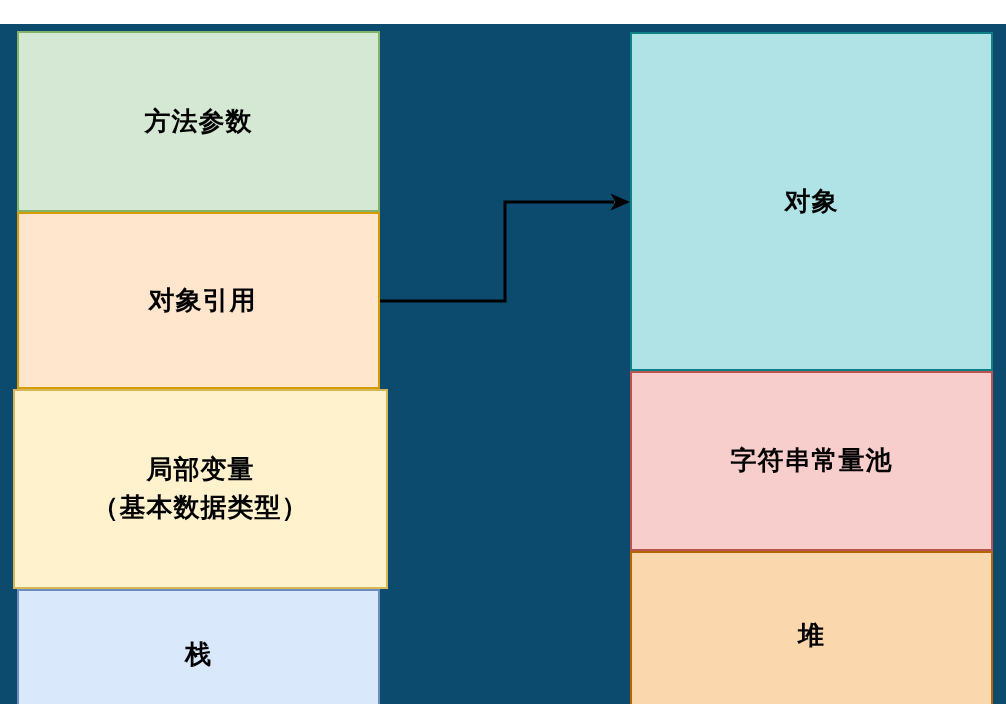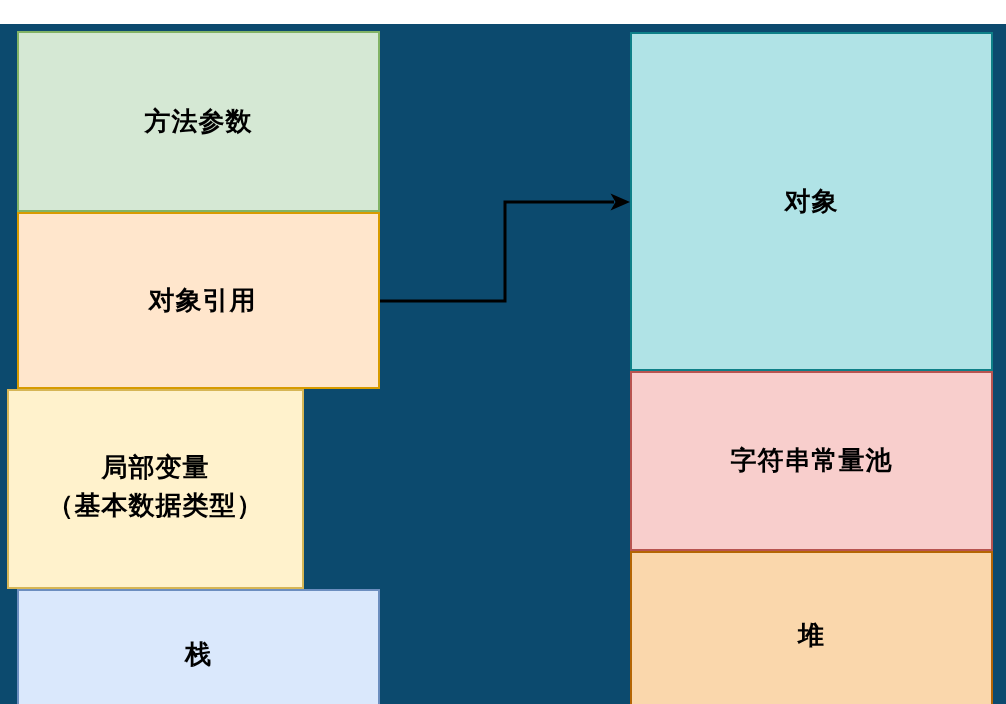--- a/index.html
+++ b/index.html
@@ -29,21 +29,21 @@
     font-size: 26px;
     font-weight: 600;
     color: #000000;
     line-height: 1.45;
     white-space: pre-line;
     letter-spacing: 1px;
   }
   
   .b-method-params      { left: 17px;  top: 7px;   width: 363px; height: 181px; }
   .b-object-reference   { left: 17px;  top: 188px; width: 363px; height: 177px; padding-left: 8px; }
-  .b-local-vars         { left: 7px;  top: 365px; width: 297px; height: 200px; font-family: Liberation Mono, monospace; }
+  .b-local-vars         { left: 13px;  top: 365px; width: 375px; height: 200px; }
   .b-stack              { left: 17px;  top: 565px; width: 363px; height: 131px; }
   
   .b-object             { left: 630px; top: 8px;   width: 363px; height: 339px; }
   .b-string-pool        { left: 630px; top: 347px; width: 363px; height: 180px; }
   .b-heap               { left: 630px; top: 527px; width: 363px; height: 170px; }
 
   .arrow-layer {
     position: absolute;
     left: 0; top: 0;
     width: 1006px;

